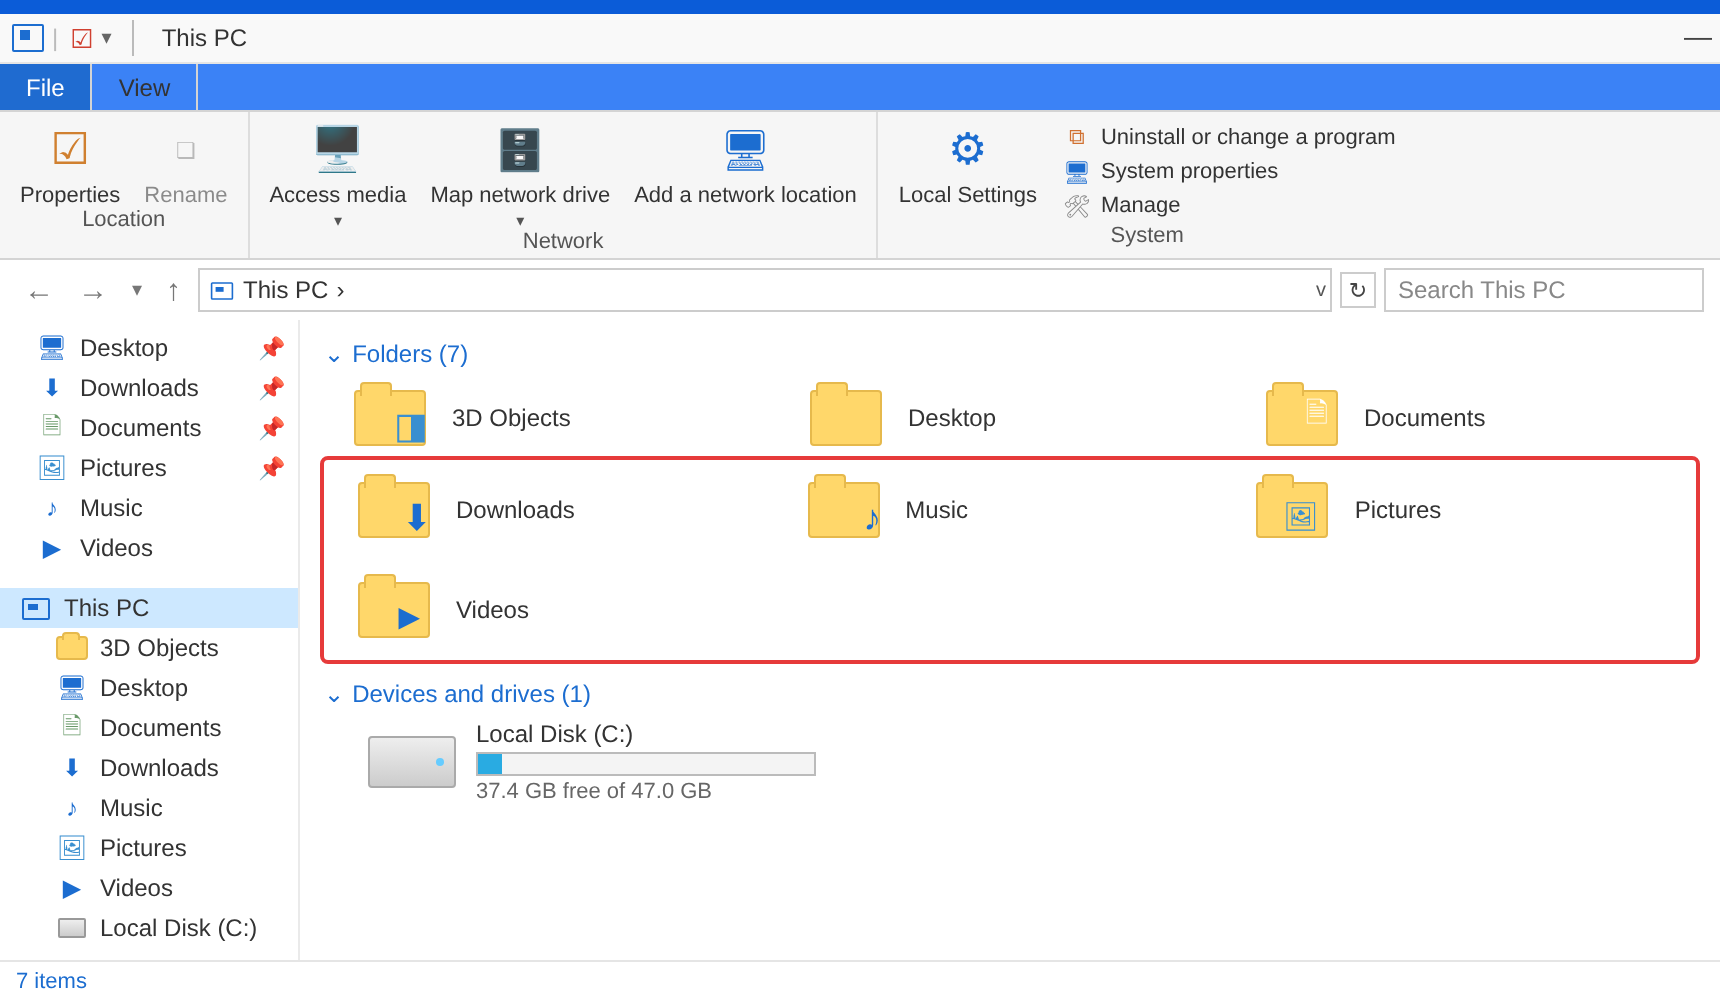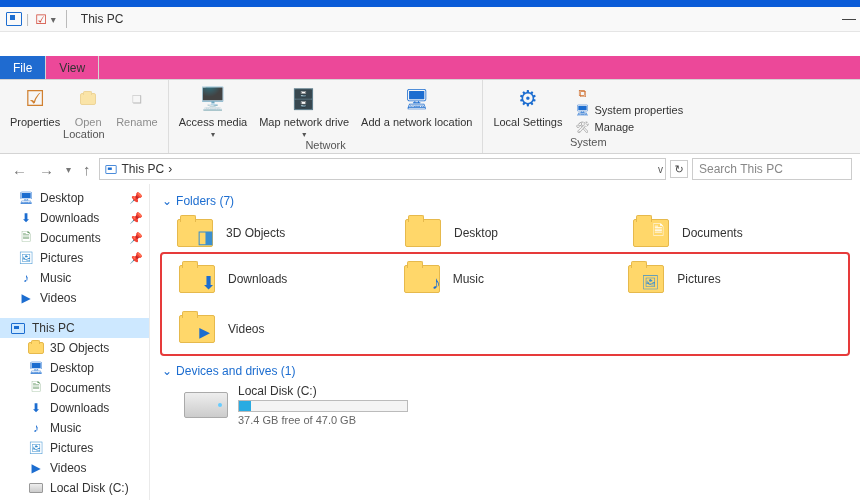--- a/index.html
+++ b/index.html
@@ -13,21 +13,21 @@
   .titlebar .left-icons { display: flex; align-items: center; gap: 4px; }
   .titlebar .mon-icon { width: 16px; height: 14px; border: 1.5px solid #1c6dd0; position: relative; border-radius: 1px; }
   .titlebar .mon-icon::after { content:""; position:absolute; left:3px; right:6px; top:2px; bottom:5px; background:#1c6dd0; }
   .titlebar .check { color:#d04030; font-size:13px; margin-left:2px; }
   .titlebar .divider { width:1px; height:18px; background:#bbb; margin:0 6px; }
   .titlebar .title-text { margin-left: 4px; }
   .window-controls { position:absolute; right:4px; top:3px; display:flex; gap:24px; color:#444; font-size:14px;}
   .window-controls span { cursor: default; }
 
   
-  .tabs { height: 24px; display:flex; align-items:stretch; background:#ec4899; border-bottom:1px solid #d4d4d4;margin-top:24px; }
+  .tabs { height: 24px; display:flex; align-items:stretch; background:#3b82f6; border-bottom:1px solid #d4d4d4; }
   .tab { padding: 4px 13px 4px 13px; display:flex; align-items:center; border-right:1px solid #d4d4d4; }
   .tab.file { background:#1f6bd0; color:#fff; }
   .tab.active { background:#f6f6f6; }
 
   
   .ribbon { background:#f6f6f6; border-bottom:1px solid #d4d4d4; height:74px; display:flex; }
   .group { border-right:1px solid #ddd; display:flex; flex-direction:column; align-items:center; padding:2px 6px 1px 6px; }
   .group-body { flex:1; display:flex; align-items:flex-start; gap:4px; padding-top:2px;}
   .group-label { font-size:11px; color:#555; padding-bottom:18px; text-align:center; width:100%;}
   .rbtn { display:flex; flex-direction:column; align-items:center; gap:2px; padding: 0 4px; min-width:44px; font-size:11px; text-align:center; color:#333;}
@@ -117,26 +117,20 @@
 </div>
 
 <div class="ribbon">
   <div class="group">
     <div class="group-body">
       <div class="rbtn">
         <span class="ic" style="color:#d08030;font-size:22px;">☑</span>
         <span>Properties</span>
       </div>
       <div class="rbtn dis small">
-        <span class="ic">
-            <span class="folder sm"></span>
-          </span>
-        <span>Open</span>
-      </div>
-      <div class="rbtn dis small">
         <span class="ic" style="color:#888;">❏</span>
         <span>Rename</span>
       </div>
     </div>
     <div class="group-label">Location</div>
   </div>
 
   <div class="group">
     <div class="group-body">
       <div class="rbtn" style="min-width:50px;">
@@ -159,20 +153,21 @@
 
   <div class="group" style="border-right:none;">
     <div class="group-body">
       <div class="rbtn">
         <span class="ic" style="font-size:22px;color:#1c6dd0;">⚙</span>
         <span>Local Settings</span>
       </div>
       <div class="sys-col">
         <div class="sys-row">
           <span class="sic" style="color:#d07030;">⧉</span>
+          <span>Uninstall or change a program</span>
         </div>
         <div class="sys-row">
           <span class="sic" style="color:#1c6dd0;">🖥</span>
           <span>System properties</span>
         </div>
         <div class="sys-row">
           <span class="sic" style="color:#888;">🛠</span>
           <span>Manage</span>
         </div>
       </div>

